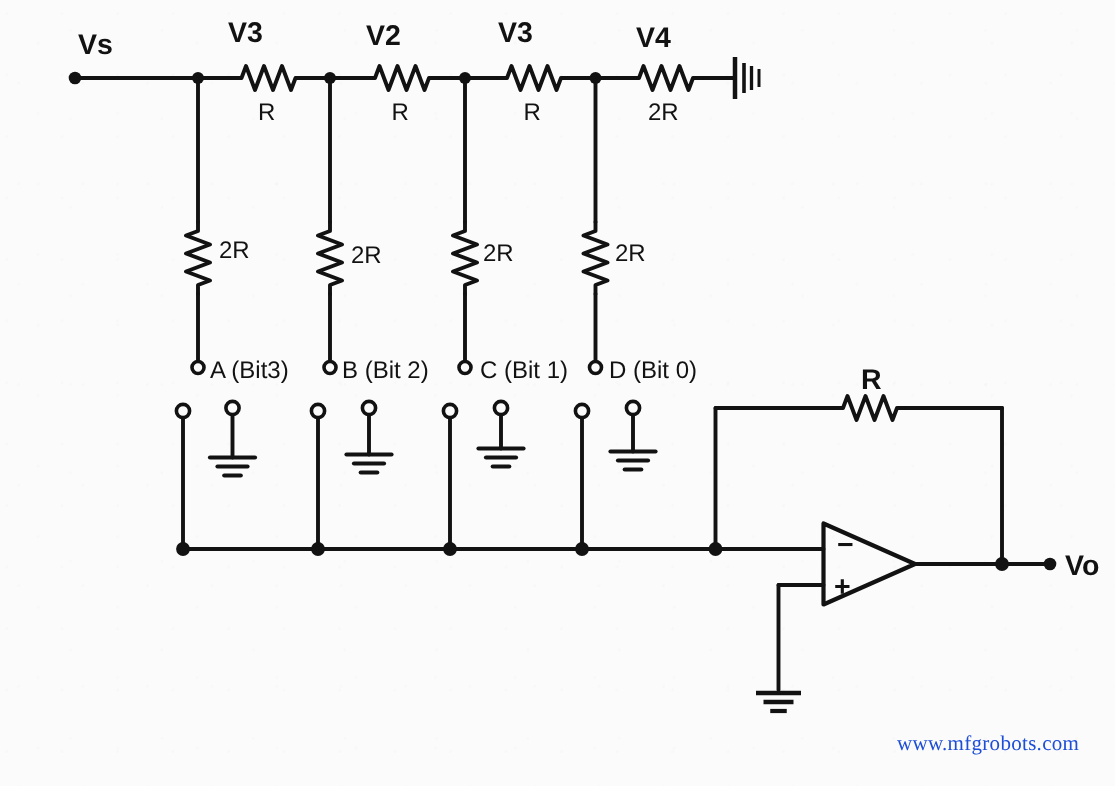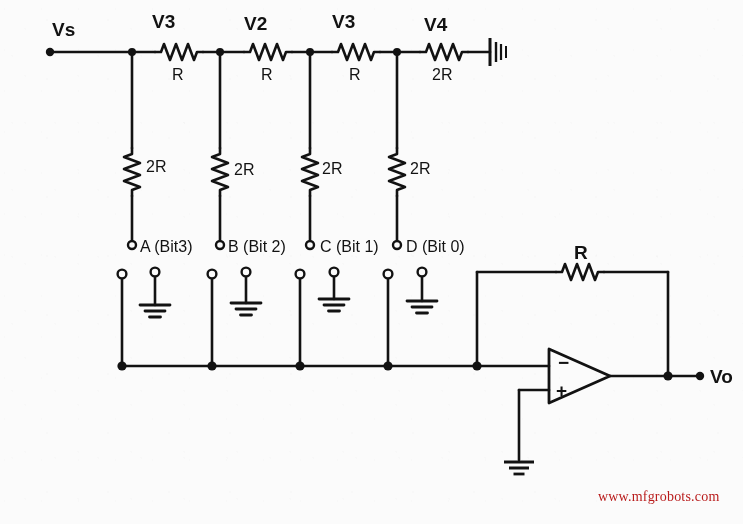--- a/index.html
+++ b/index.html
@@ -17,21 +17,21 @@
       radial-gradient(circle at 48% 61%, rgba(0,0,0,0.012) 0 1px, transparent 1px),
       radial-gradient(circle at 77% 34%, rgba(0,0,0,0.010) 0 1px, transparent 1px),
       radial-gradient(circle at 29% 83%, rgba(0,0,0,0.010) 0 1px, transparent 1px),
       #fbfbfb;
     background-size:37px 41px,53px 47px,61px 59px,43px 67px;
   }
   #schematic{position:absolute;left:0;top:0;width:743px;height:524px;}
   .wm{
     position:absolute;left:598px;top:489px;
     font-family:"Liberation Serif",serif;
-    font-size:14px;color:#b91c1c;letter-spacing:0.2px;
+    font-size:14px;color:#1d4ed8;letter-spacing:0.2px;
     white-space:nowrap;
   }
   text{font-family:"Liberation Sans",sans-serif;fill:#121212;}
 </style>
 </head>
 <body>
 
 <div id="paper"></div>
 
 <svg id="schematic" viewBox="0 0 743 524">

